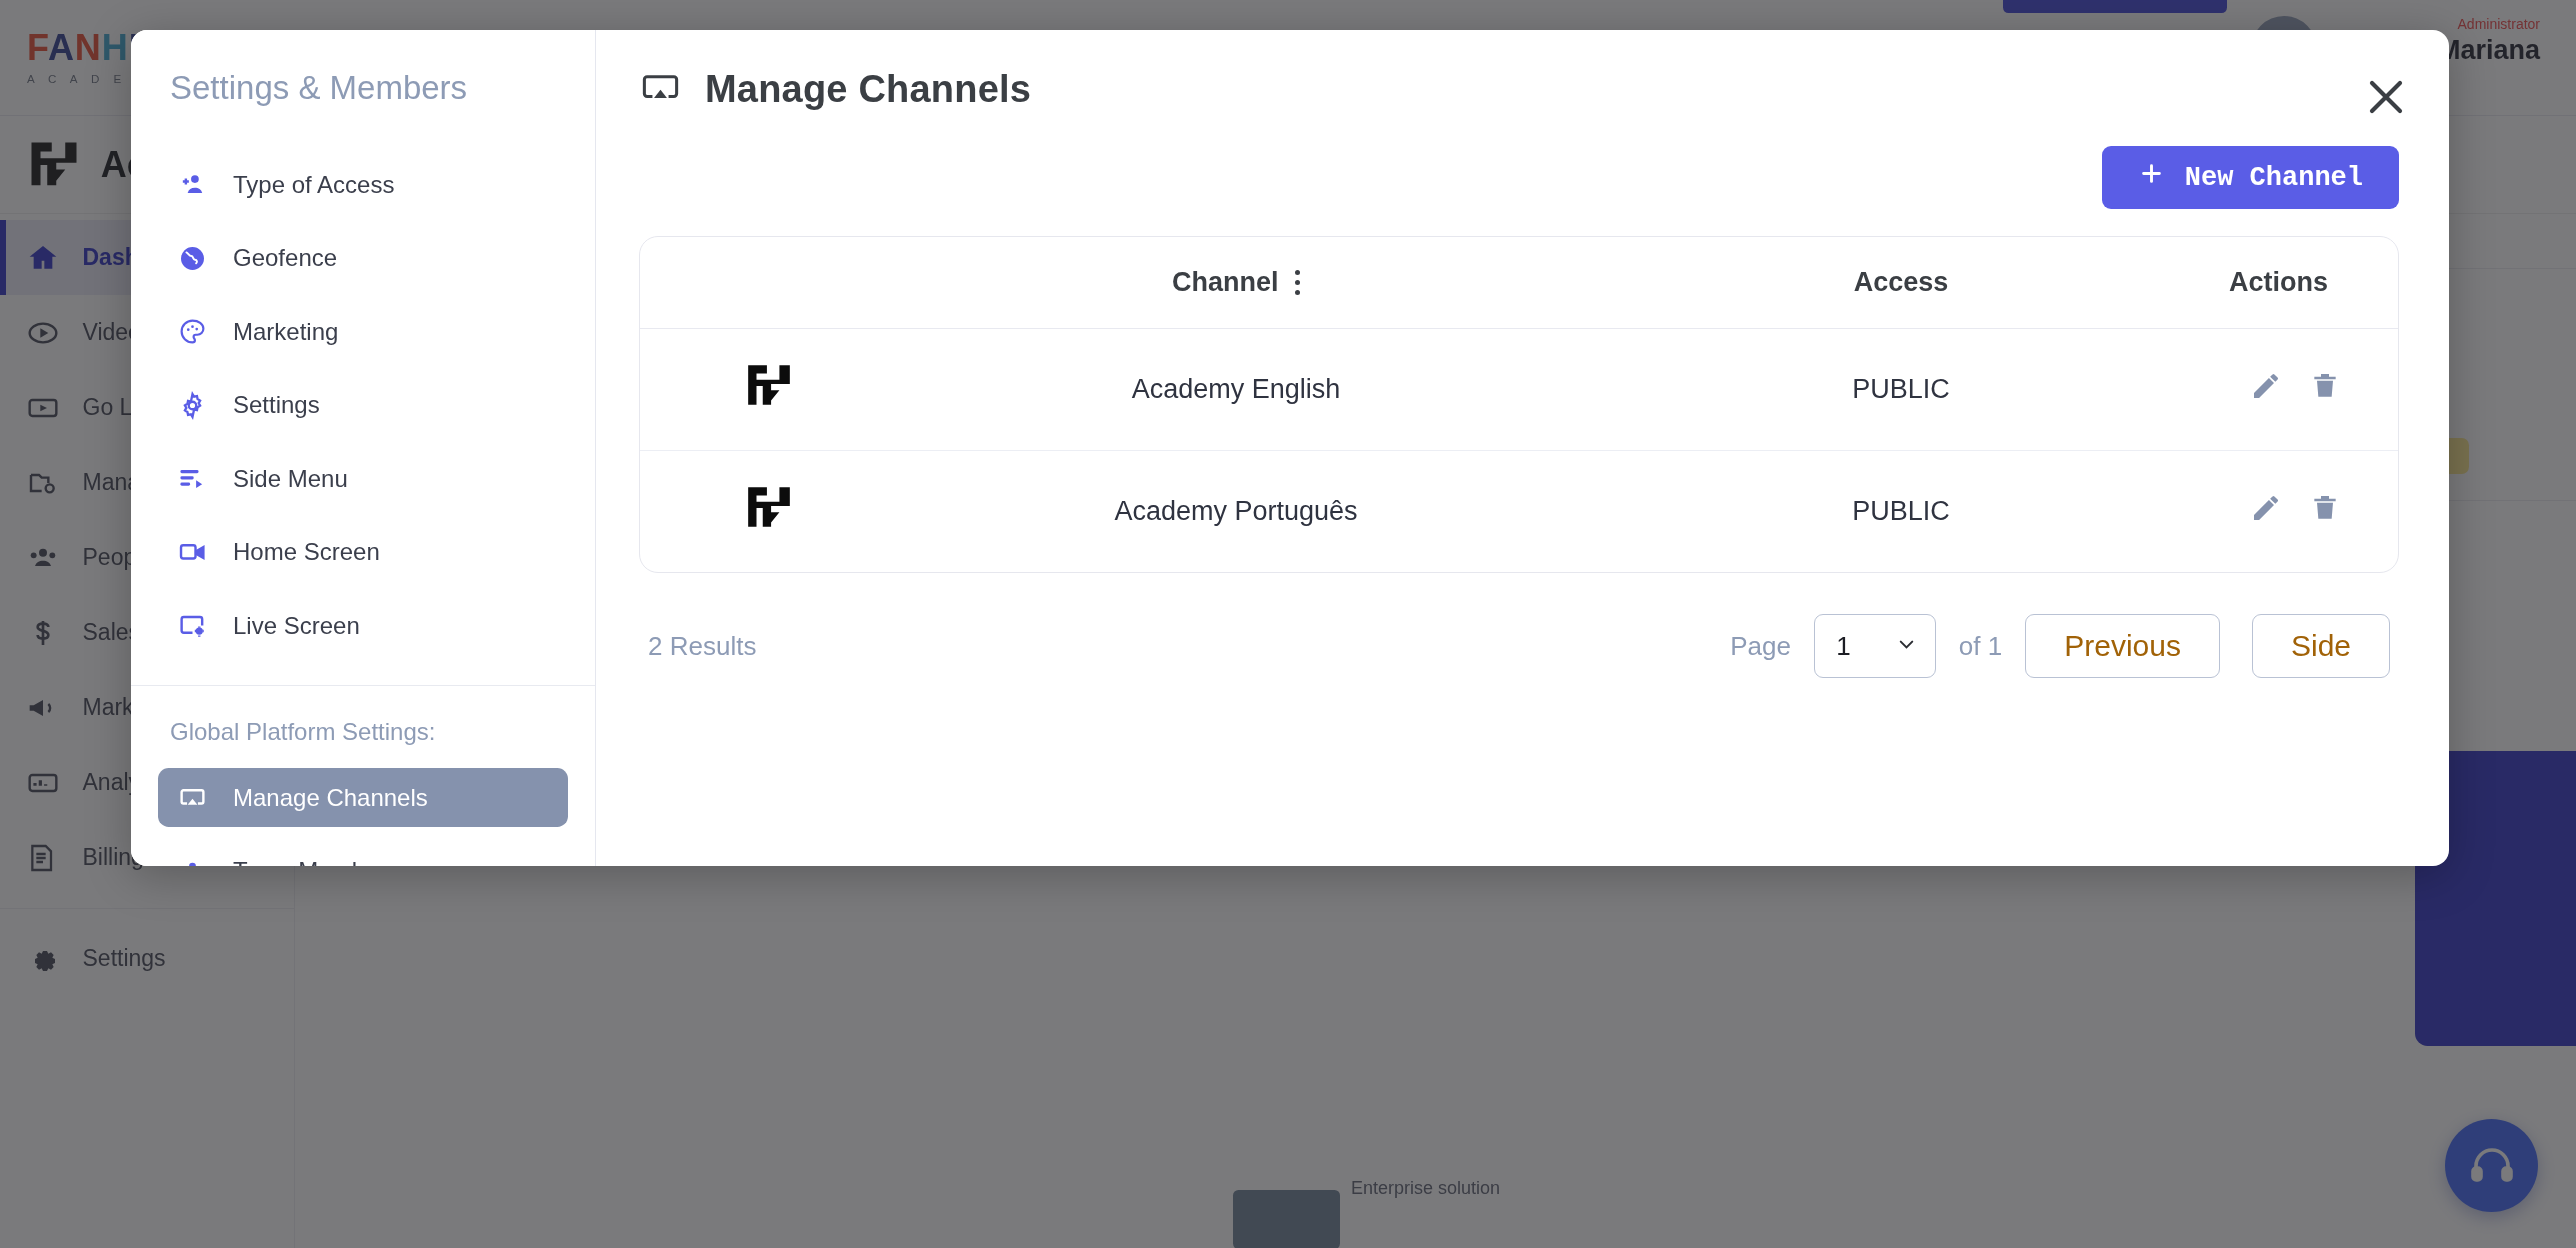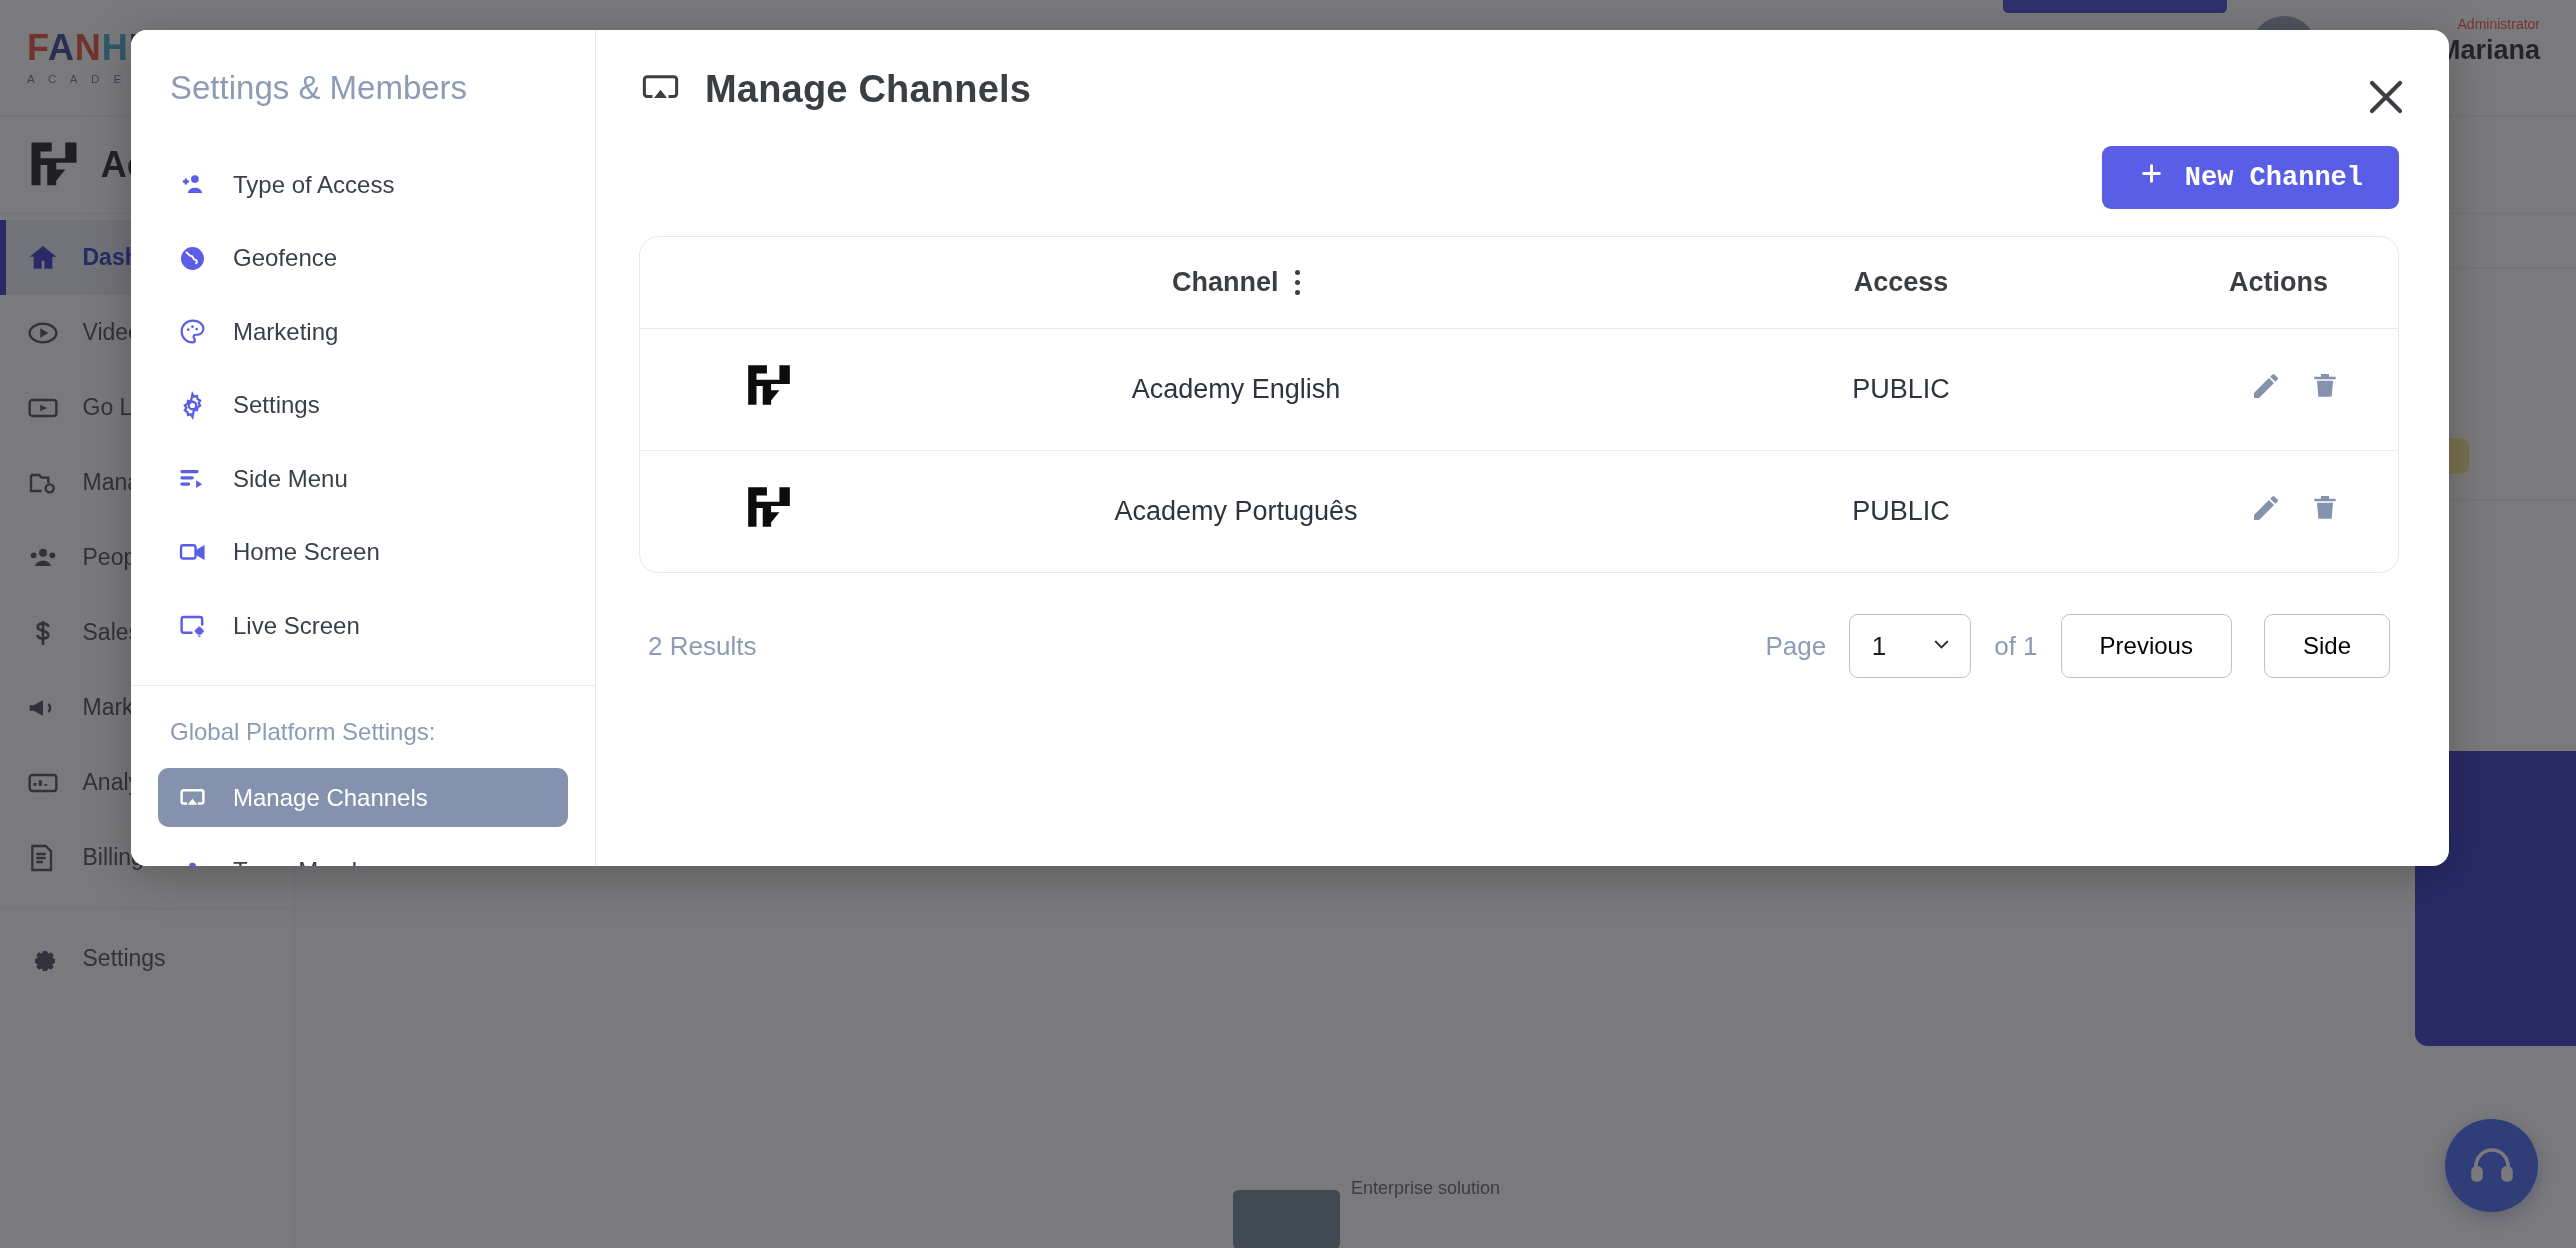--- a/index.html
+++ b/index.html
@@ -174,21 +174,21 @@
     background:#fff; font-size:26px; color:#1c1d24; padding-left:21.5px;
     font-family:"Liberation Sans", sans-serif; cursor:pointer;
   }
   .sel-wrap { position:relative; display:inline-block; }
   .sel-chev {
     position:absolute; right:18px; top:50%; transform:translateY(-50%);
     pointer-events:none; color:#2b2d33;
   }
   .pg-btn {
     height:64px; padding: 0 38px; border:0.9px solid #b9c2d4; border-radius:9px;
-    background:#fff; color:#000000; font-size:24px;
+    background:#fff; color:#a16207; font-size:30px;
     font-family:"Liberation Sans", sans-serif; cursor:pointer;
   }
   .pg-btn.next { margin-left: 9px; }
 
   .fh { display:block; }
 </style>
 </head>
 <body>
 
 <div class="app-bg">

